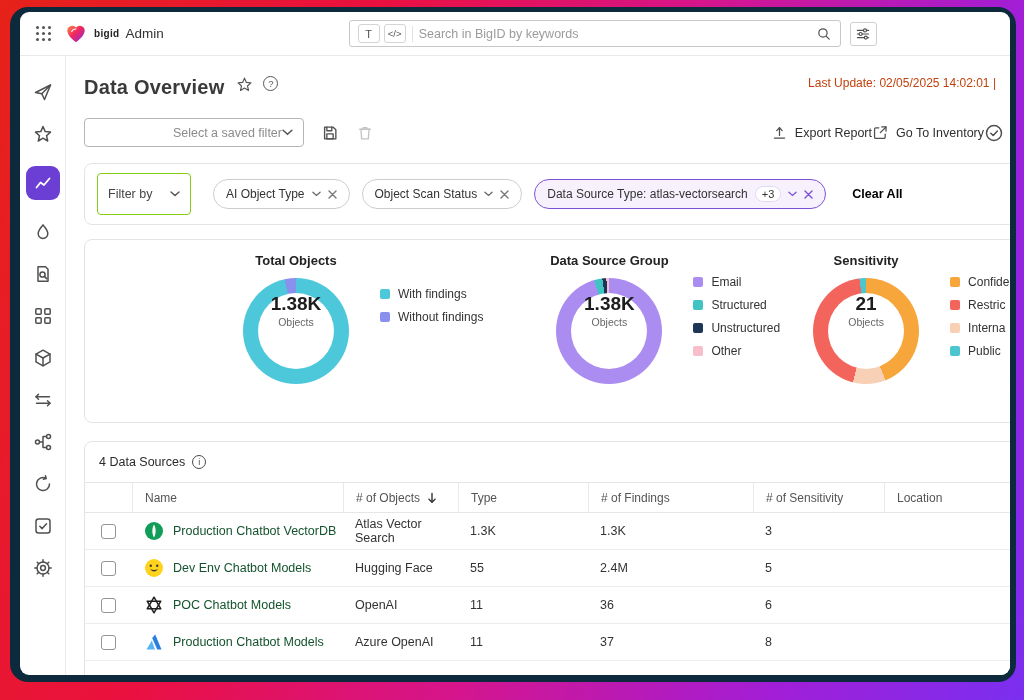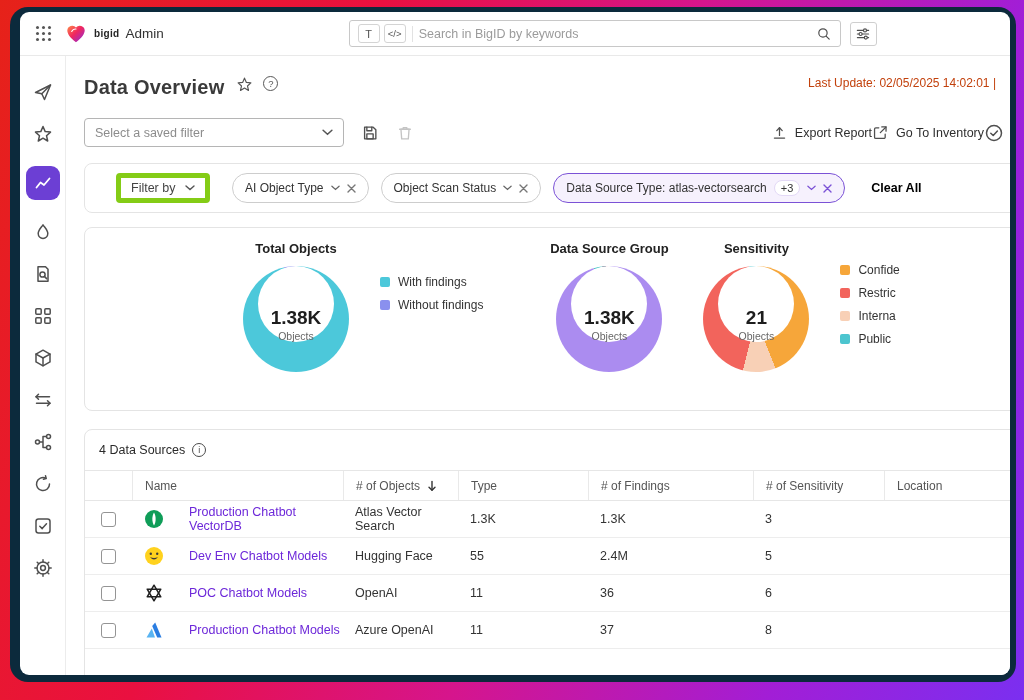--- a/index.html
+++ b/index.html
@@ -45,62 +45,62 @@
 
   
   .pagehead { margin-top: 20px; display: flex; align-items: flex-start; height: 26px; }
   .pagetitle { font-size: 20px; font-weight: 700; color: #3a3a3a; letter-spacing: .2px; }
   .titlestar { margin-left: 12px; cursor: pointer; }
   .qcircle { width: 15px; height: 15px; border: 1.4px solid #575757; border-radius: 50%; display: flex; align-items: center; justify-content: center; font-size: 9.5px; color: #575757; margin-left: 10px; cursor: pointer; }
   .lastupdate { margin-left: auto; margin-right: 14px; font-size: 12px; color: #c2410c; }
 
   
   .toolrow { margin-top: 16px; display: flex; align-items: center; }
-  .savedfilter { width: 260px; height: 29px; border: 1px solid #b5b5b5; border-radius: 4px; display: flex; align-items: center; justify-content: space-between; padding: 13px 10px; font-size: 12.5px; color: #8c8c8c; background: #fff; cursor: pointer; }
+  .savedfilter { width: 220px; height: 29px; border: 1px solid #b5b5b5; border-radius: 4px; display: flex; align-items: center; justify-content: flex-end; padding: 13px 10px; font-size: 12.5px; color: #8c8c8c; background: #fff; cursor: pointer; }
   .iconbtn { margin-left: 17px; cursor: pointer; }
   .iconbtn.disabled .ic { stroke: #c4c4c4; }
   .rightacts { margin-left: auto; margin-right: 6px; display: flex; align-items: center; }
   .actbtn { display: flex; align-items: center; gap: 7px; font-size: 12.5px; color: #2e2e2e; cursor: pointer; white-space: nowrap; }
 
   
   .filterpanel { margin-top: 16px; width: 952px; border: 1px solid #e4e4e4; border-radius: 8px; padding: 9px 12px; display: flex; align-items: center; background: #fff; }
-  .filterby { width: 94px; height: 30px; border: 5px solid #84cc16; border-radius: 4px; display: flex; align-items: center; justify-content: space-between; padding: 0 10px; font-size: 12.5px; color: #444; cursor: pointer; margin-left: 19px; }
+  .filterby { width: 94px; height: 42px; border: 1px solid #84cc16; border-radius: 4px; display: flex; align-items: center; justify-content: space-between; padding: 0 10px; font-size: 12.5px; color: #444; cursor: pointer; }
   .chips { display: flex; align-items: center; gap: 12px; margin-left: 22px; }
   .chip { height: 30px; border: 1px solid #cdcdcd; border-radius: 16px; display: flex; align-items: center; gap: 7px; padding: 0 12px; font-size: 12px; color: #333; background: #fff; cursor: pointer; white-space: nowrap; }
   .chip.active { border-color: #7b52d6; background: #f6f1fd; }
   .badge3 { font-size: 11px; color: #333; background: #ffffff; border: 1px solid #e3d9f6; border-radius: 9px; padding: 1px 6px; }
   .clearall { margin-left: 26px; font-size: 12.5px; font-weight: 600; color: #000000; cursor: pointer; }
 
   
   .chartspanel { margin-top: 14px; width: 952px; height: 184px; border: 1px solid #e4e4e4; border-radius: 8px; background: #fff; display: flex; padding-top: 13px; }
   .chartblock { display: flex; align-items: flex-start; gap: 7px; }
   .b1 { margin-left: 150px; } .b2 { margin-left: 65px; } .b3 { margin-left: 25px; }
   .donutcol { width: 122px; display: flex; flex-direction: column; align-items: center; }
   .charttitle { font-size: 13px; font-weight: 700; color: #222; margin-bottom: 10px; white-space: nowrap; }
   .donut { width: 106px; height: 106px; border-radius: 50%; position: relative; }
-  .hole { position: absolute; left: 15px; top: 0; width: 76px; height: 76px; background: #fff; border-radius: 50%; display: flex; flex-direction: column; align-items: center; justify-content: flex-end; }
+  .hole { position: absolute; left: 15px; top: 15px; width: 76px; height: 76px; background: #fff; border-radius: 50%; display: flex; flex-direction: column; align-items: center; justify-content: flex-start; }
   .holeval { font-size: 19px; font-weight: 700; color: #1d1d1d; }
   .holelbl { font-size: 10.5px; color: #666; margin-top: 1px; }
   .legend { display: flex; flex-direction: column; justify-content: center; gap: 9px; margin-left: 16px; margin-top: 34px; }
   .legitem { display: flex; align-items: center; gap: 8px; font-size: 12px; color: #333; white-space: nowrap; }
   .sq { width: 10px; height: 10px; border-radius: 2px; flex: 0 0 10px; }
 
   
   .tablepanel { margin-top: 18px; width: 952px; height: 300px; border: 1px solid #e4e4e4; border-radius: 8px 8px 0 0; background: #fff; }
   .tabletitle { padding: 13px 14px; display: flex; align-items: center; gap: 7px; font-size: 12.5px; color: #2a2a2a; }
   .icircle { width: 14px; height: 14px; border: 1.3px solid #4a4a4a; border-radius: 50%; display: flex; align-items: center; justify-content: center; font-size: 9px; color: #4a4a4a; cursor: pointer; }
   .tgrid { display: grid; grid-template-columns: 47px 211px 115px 130px 165px 131px 1fr; }
   .thead { border-top: 1px solid #e6e6e6; border-bottom: 1px solid #e6e6e6; height: 31px; }
   .th { display: flex; align-items: center; padding: 0 12px; font-size: 12px; color: #555; border-left: 1px solid #e9e9e9; }
   .th:first-child { border-left: none; }
   .trow { height: 37px; border-bottom: 1px solid #ededed; align-items: center; }
   .cell { padding-left: 12px; font-size: 12.5px; color: #333; }
   .ckcell { display: flex; align-items: center; justify-content: center; }
   .checkbox { width: 15px; height: 15px; border: 1.5px solid #949494; border-radius: 3px; background: #fff; cursor: pointer; }
-  .namecell { display: flex; align-items: center; gap: 25px; padding-left: 12px; font-size: 12.5px; color: #6d28d9; }
+  .namecell { display: flex; align-items: center; gap: 9px; padding-left: 12px; font-size: 12.5px; color: #14532d; }
   .rowicon { width: 20px; height: 20px; flex: 0 0 20px; }
 </style>
 </head>
 <body>
 
 <div class="backdrop"></div>
 <div class="app">
 
   <header class="topbar">
     <div class="waffle">
@@ -365,20 +365,38 @@
         <div class="chartblock b2">
           <div class="donutcol">
             <span class="charttitle">Data Source Group</span>
             <div class="donut" style="background: conic-gradient(rgb(171, 140, 240) 0%, rgb(171, 140, 240) 95.5%, rgb(63, 195, 195) 95.5%, rgb(63, 195, 195) 98%, rgb(29, 53, 87) 98%, rgb(29, 53, 87) 99.2%, rgb(246, 191, 203) 99.2%, rgb(246, 191, 203) 100%);">
               <div class="hole">
                 <span class="holeval">1.38K</span>
                 <span class="holelbl">Objects</span>
               </div>
             </div>
           </div>
+          <div class="legend" style="margin-top:22px">
+            <span class="legitem">
+                <span class="sq" style="background: rgb(171, 140, 240);"></span>
+                <span>Email</span>
+              </span>
+            <span class="legitem">
+                <span class="sq" style="background: rgb(63, 195, 195);"></span>
+                <span>Structured</span>
+              </span>
+            <span class="legitem">
+                <span class="sq" style="background: rgb(29, 53, 87);"></span>
+                <span>Unstructured</span>
+              </span>
+            <span class="legitem">
+                <span class="sq" style="background: rgb(246, 191, 203);"></span>
+                <span>Other</span>
+              </span>
+          </div>
         </div>
 
         <div class="chartblock b3">
           <div class="donutcol">
             <span class="charttitle">Sensitivity</span>
             <div class="donut" style="background: conic-gradient(rgb(246, 166, 58) 0%, rgb(246, 166, 58) 44%, rgb(248, 208, 182) 44%, rgb(248, 208, 182) 54%, rgb(242, 100, 92) 54%, rgb(242, 100, 92) 98%, rgb(76, 197, 207) 98%, rgb(76, 197, 207) 100%);">
               <div class="hole">
                 <span class="holeval">21</span>
                 <span class="holelbl">Objects</span>
               </div>

